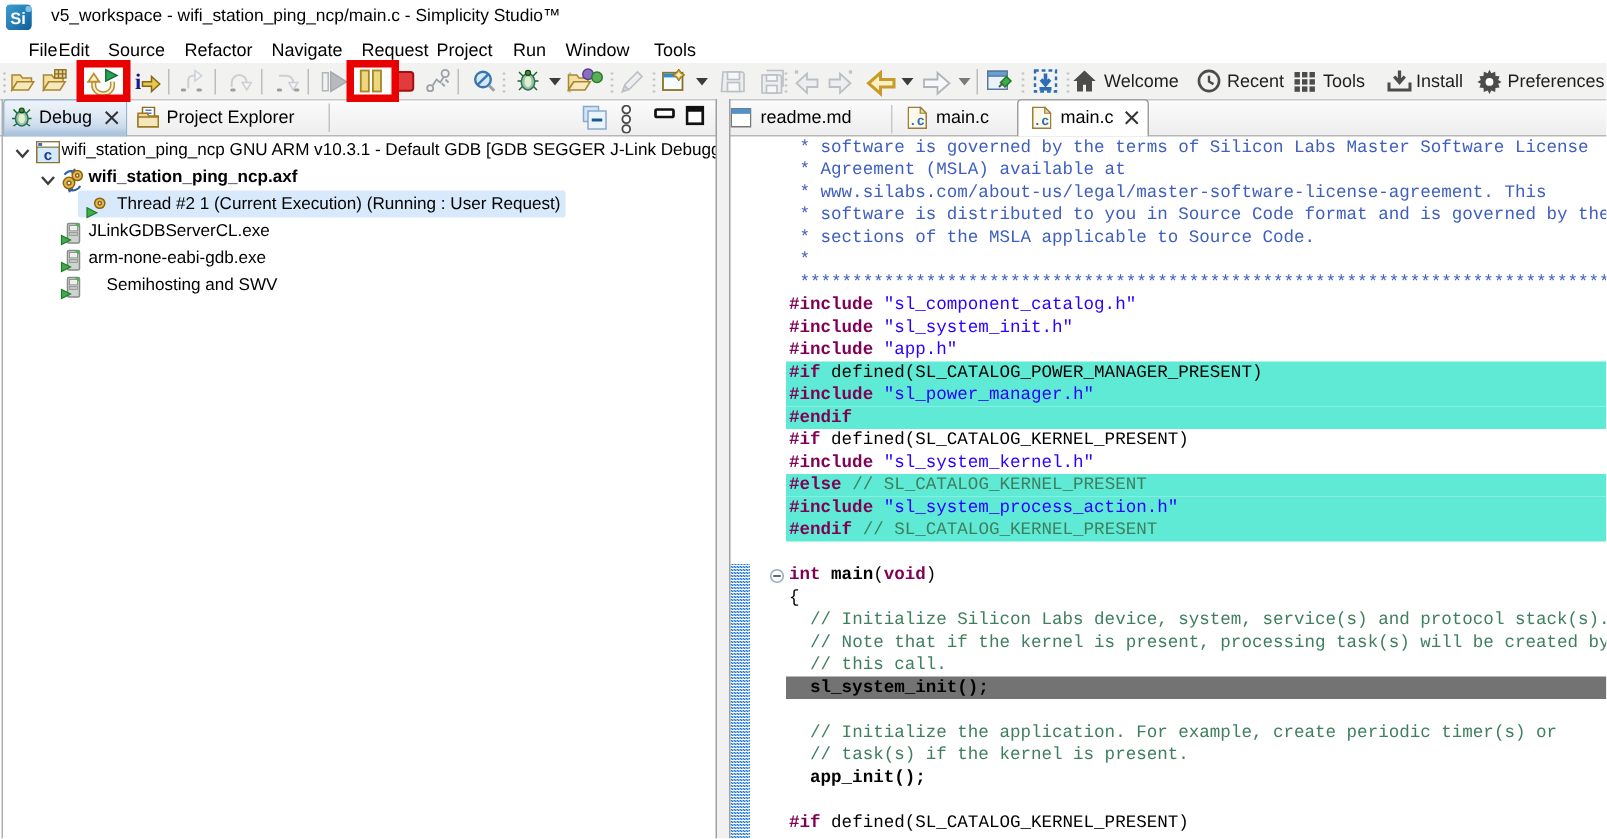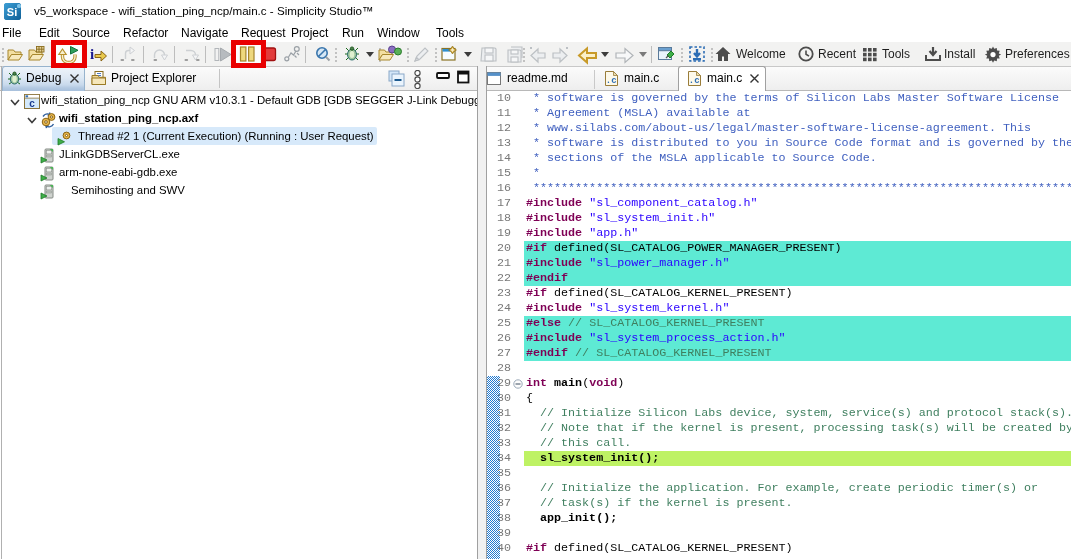--- a/index.html
+++ b/index.html
@@ -35,21 +35,21 @@
         <stop offset="1" stop-color="#0f5f96"></stop>
   </linearGradient>
     </defs>
   <rect x="13" y="1" width="4" height="4" rx="1.5" fill="#7ec3e8"></rect>
   <text x="8" y="13" font-size="11" font-weight="bold" fill="#fff" text-anchor="middle" font-family="Liberation Sans">Si</text>
 </svg>
 <div class="abs" style="left:34px;top:4px;font-size:11.6px;">v5_workspace - wifi_station_ping_ncp/main.c - Simplicity Studio™</div>
 
 
 <div class="abs" style="left:0;top:22px;width:1071px;height:20px;background:#fff;">
-  <span class="menuitem" style="left:2px;">File</span>
+  <span class="menuitem" style="left:19px;">File</span>
   <span class="menuitem" style="left:39px;">Edit</span>
   <span class="menuitem" style="left:72px;">Source</span>
   <span class="menuitem" style="left:123px;">Refactor</span>
   <span class="menuitem" style="left:181px;">Navigate</span>
   <span class="menuitem" style="left:241px;">Request</span>
   <span class="menuitem" style="left:291px;">Project</span>
   <span class="menuitem" style="left:342px;">Run</span>
   <span class="menuitem" style="left:377px;">Window</span>
   <span class="menuitem" style="left:436px;">Tools</span>
 </div>
@@ -409,51 +409,20 @@
   <div class="abs" style="left:226px;top:5px;">main.c</div>
   <svg class="abs" style="left:268px;top:7px" width="11" height="11" viewBox="0 0 11 11">
     <path d="M1.5 1.5 L9.5 9.5 M9.5 1.5 L1.5 9.5" stroke="#333" stroke-width="1.4"></path>
   </svg>
 
   <div class="abs" style="left:0;top:25px;width:590px;height:468px;overflow:hidden;">
 
     <div class="abs" style="left:6px;top:285px;width:13px;height:183px;
          background:conic-gradient(#2179cf 25%,#ffffff 0 50%,#2179cf 0 75%,#ffffff 0);background-size:2px 2px;"></div>
 
-    <div class="mono abs" style="left:0px;top:0px;width:30px;text-align:right;color:#787878;" id="lnums">10
-11
-12
-13
-14
-15
-16
-17
-18
-19
-20
-21
-22
-23
-24
-25
-26
-27
-28
-29
-30
-31
-32
-33
-34
-35
-36
-37
-38
-39
-40</div>
 
     <svg class="abs" style="left:32px;top:288px" width="10" height="10" viewBox="0 0 10 10">
       <circle cx="5" cy="5" r="4.2" fill="#fcfcfc" stroke="#9aa8b8"></circle>
       <line x1="2.5" y1="5" x2="7.5" y2="5" stroke="#5a6a7a" stroke-width="1.2"></line>
     </svg>
 
     <div id="code" class="mono abs" style="left:43px;top:0;width:547px;">
 <div class="cl"><span class="doc"> * software is governed by the terms of Silicon Labs Master Software License</span></div>
 <div class="cl"><span class="doc"> * Agreement (MSLA) available at</span></div>
 <div class="cl"><span class="doc"> * www.silabs.com/about-us/legal/master-software-license-agreement. This</span></div>
@@ -471,21 +440,21 @@
 <div class="cl"><span class="kw">#include</span> <span class="str">"sl_system_kernel.h"</span></div>
 <div class="cl gband"><span class="kw">#else</span> <span class="com">// SL_CATALOG_KERNEL_PRESENT</span></div>
 <div class="cl gband"><span class="kw">#include</span> <span class="str">"sl_system_process_action.h"</span></div>
 <div class="cl gband"><span class="kw">#endif</span> <span class="com">// SL_CATALOG_KERNEL_PRESENT</span></div>
 <div class="cl"></div>
 <div class="cl"><span class="kw">int</span> <span class="fn">main</span>(<span class="kw">void</span>)</div>
 <div class="cl">{</div>
 <div class="cl">  <span class="com">// Initialize Silicon Labs device, system, service(s) and protocol stack(s).</span></div>
 <div class="cl">  <span class="com">// Note that if the kernel is present, processing task(s) will be created by</span></div>
 <div class="cl">  <span class="com">// this call.</span></div>
-<div class="cl" style="background:#bef264;font-weight:bold;">  sl_system_init();</div>
+<div class="cl" style="background:#737373;font-weight:bold;">  sl_system_init();</div>
 <div class="cl"></div>
 <div class="cl">  <span class="com">// Initialize the application. For example, create periodic timer(s) or</span></div>
 <div class="cl">  <span class="com">// task(s) if the kernel is present.</span></div>
 <div class="cl" style="font-weight:bold;">  app_init();</div>
 <div class="cl"></div>
 <div class="cl"><span class="kw">#if</span> defined(SL_CATALOG_KERNEL_PRESENT)</div>
     </div>
   </div>
 </div>
 <svg width="0" height="0">

